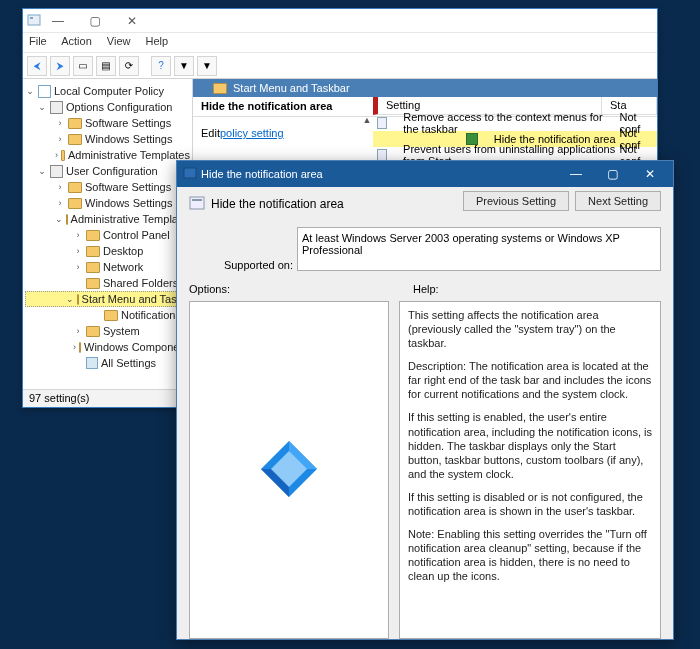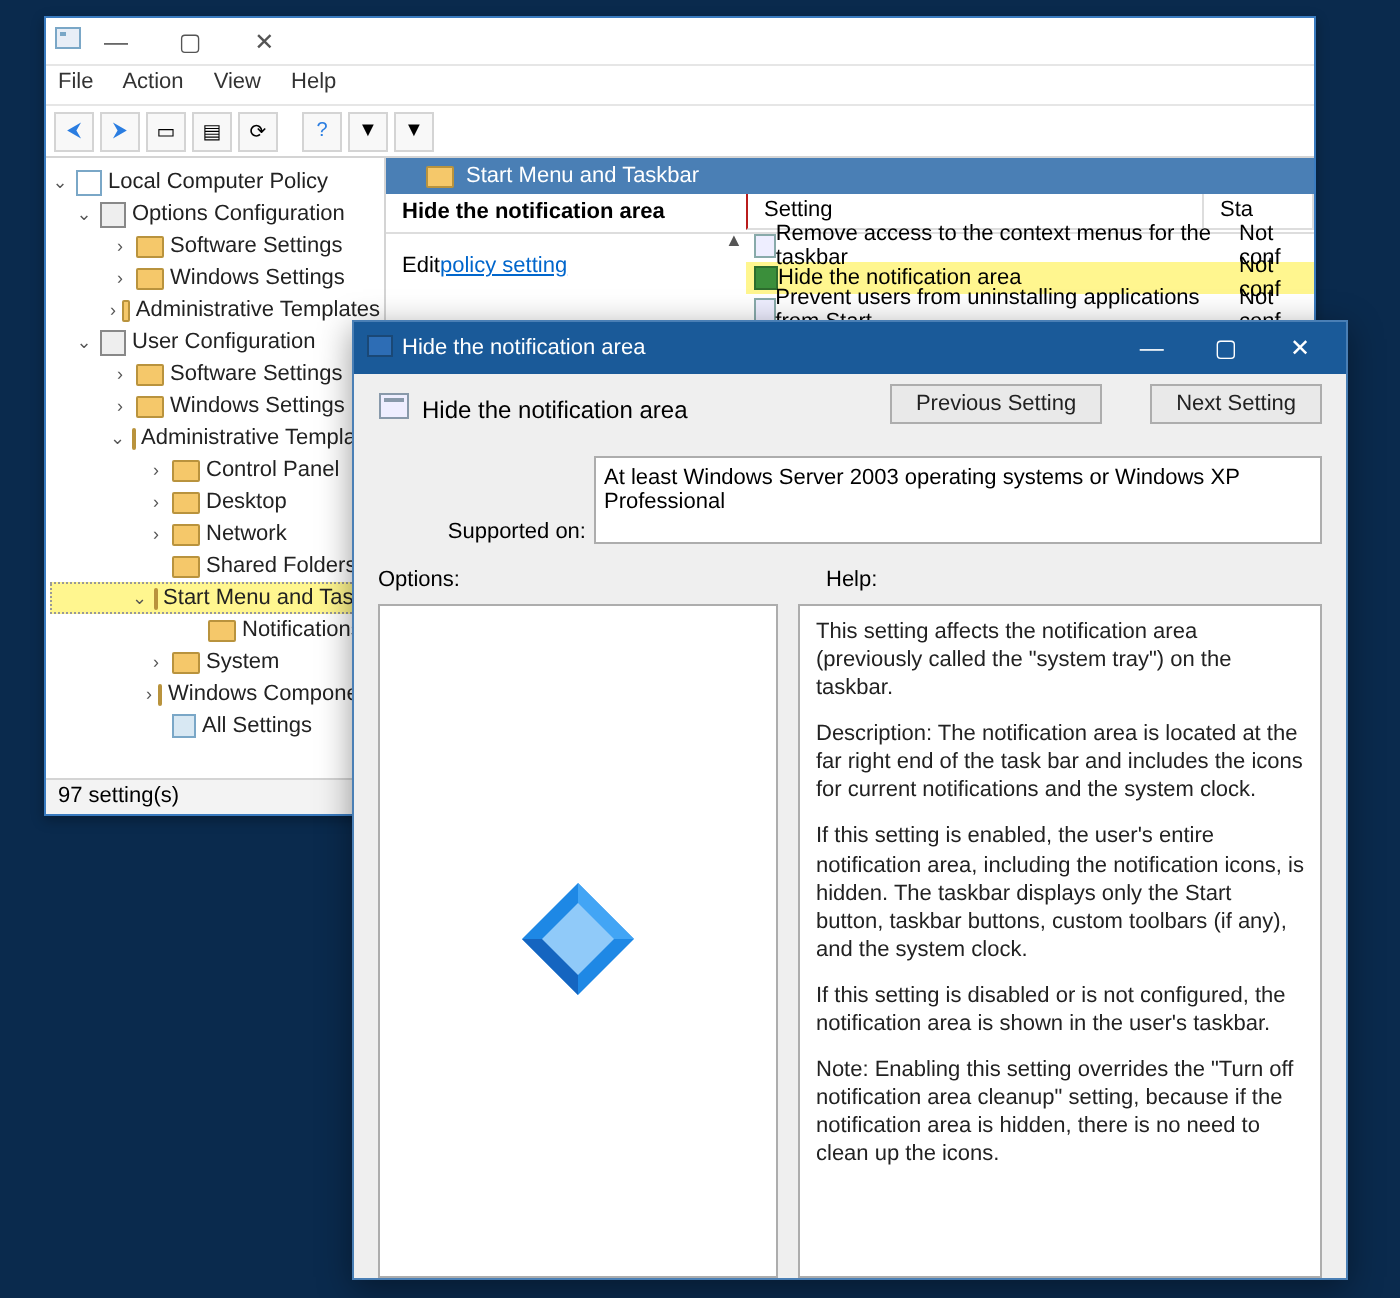--- a/index.html
+++ b/index.html
@@ -21,39 +21,39 @@
   .glyph { width:10px; text-align:center; color:#555; font-size:9px;}
   .fld { width:14px; height:11px; background:#f5c86a; border:1px solid #b9933d; border-radius:1px;}
   .allset { width:12px;height:12px;border:1px solid #7aa7c7;background:#d8e8f3;}
   .rootico{width:13px;height:13px;border:1px solid #7aa7c7;background:#fff;}
   .compico{width:13px;height:13px;border:1px solid #888;background:#eee;}
   .right { flex:1; position:relative; background:#fff;}
   .right .hdr { background:#4a7fb5; color:#fff; height:18px; display:flex; align-items:center; padding-left:20px; gap:6px;}
   .right .sub { height:20px; border-bottom:1px solid #ddd; font-weight:bold; padding:3px 8px;}
   .right .link { color:#0066cc; text-decoration:underline; padding: 10px 0 0 8px; display:inline-block;}
   .right .linklbl{padding:10px 0 0 8px;display:inline-block;}
-  .right .cols { position:absolute; top:18px; left:180px; right:0; display:flex; height:18px; border-bottom:1px solid #ddd; border-left:1px solid #b91c1c;justify-content:flex-end;}
+  .right .cols { position:absolute; top:18px; left:180px; right:0; display:flex; height:18px; border-bottom:1px solid #ddd; border-left:5px solid #b91c1c;justify-content:flex-end;}
   .right .cols span { padding:2px 8px; border-right:1px solid #ddd;}
   .right .rows { position:absolute; top:36px; left:180px; right:0;}
   .right .rows .row { display:flex; height:16px; align-items:center;}
-  .right .rows .row .cell1{width:265px; padding-left:4px; display:flex; align-items:center; gap:0;}
+  .right .rows .row .cell1{width:265px; padding-left:4px; display:flex; align-items:center; gap:16px;justify-content:flex-end;}
   .right .rows .row .cell2{padding-left:4px;}
   .right .rows .row.sel{background:#fff68f;}
   .polico{width:12px;height:12px;border:1px solid #8aa;background:#eef;}
   .polico.sel{background:#3b8f3b;border-color:#2d6d2d;}
   .uparrow{position:absolute;top:36px;left:169px;width:10px;font-size:9px;color:#555;text-align:center;}
   .status { height:18px; border-top:1px solid #d4d4d4; padding:2px 6px; background:#f3f3f3;}
   
   .modal { position:absolute; left:176px; top:160px; width:498px; height:480px; background:#efefef; border:1px solid #4a7fb5; box-shadow:0 4px 16px rgba(0,0,0,.4); display:flex; flex-direction:column;}
   .modal .mtitle { height:26px; background:#1a5a99; color:#fff; display:flex; align-items:center; padding:0 6px;}
   .modal .mtitle .t{flex:1; padding-left:4px;}
   .modal .mtitle .sysbtns span{display:inline-flex;width:34px;height:24px;align-items:center;justify-content:center;color:#fff;font-size:12px;}
   .modal .header { padding:8px 12px; display:flex; align-items:center; gap:6px;}
   .modal .header .ttl{font-size:12px; flex:1;}
-  .modal .navbtns{display:flex; gap:24px; padding:0 12px 6px 0; justify-content:flex-end;}
+  .modal .navbtns{display:flex; gap:6px; padding:0 12px 6px 0; justify-content:flex-end;}
   .wbtn{background:#e9e9e9;border:1px solid #adadad;padding:3px 12px;color:#222;}
   .modal .area{display:flex; padding:4px 12px;}
   .radios{width:108px; display:flex; flex-direction:column; gap:6px; padding-top:2px;}
   .radios label{display:flex;align-items:center;gap:4px;}
   .radios label.hl{background:#fff68f; padding:1px 3px;}
   .commentcol{flex:1;}
   .comment, .supported{width:100%; background:#fff; border:1px solid #adadad; padding:4px;}
   .comment{height:44px;}
   .supported{height:44px;}
   .lbl{color:#333; padding-bottom:2px;display:block;}

